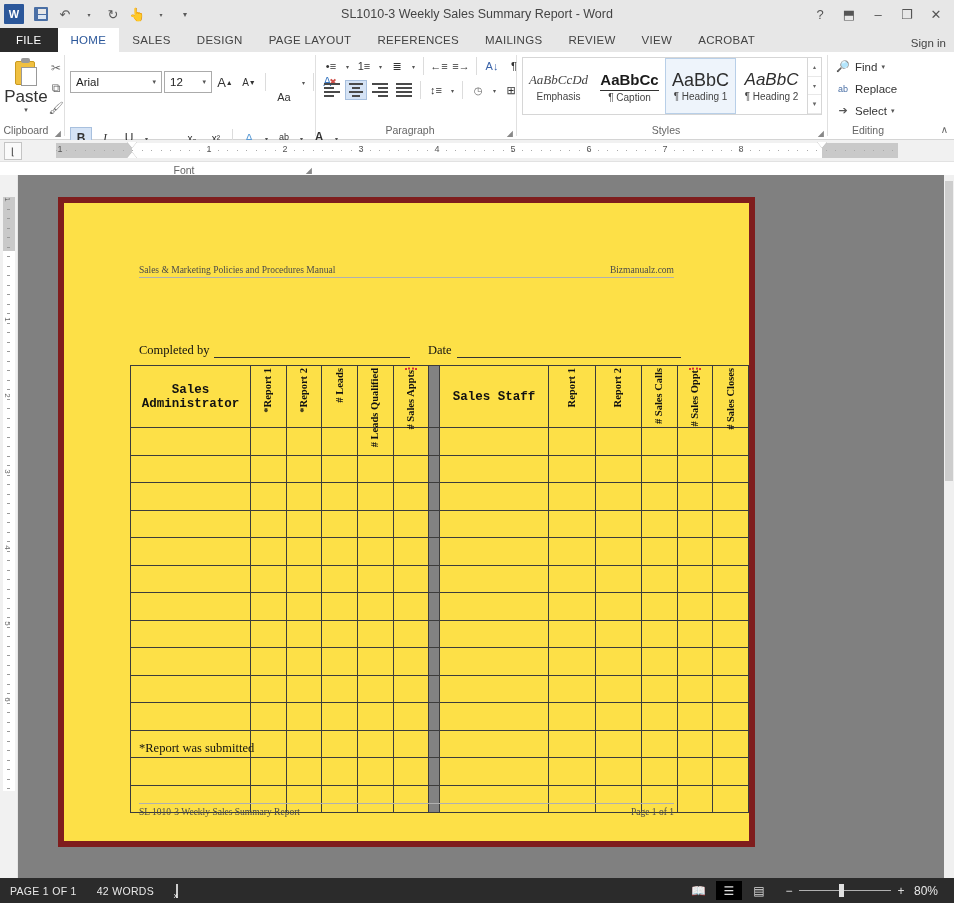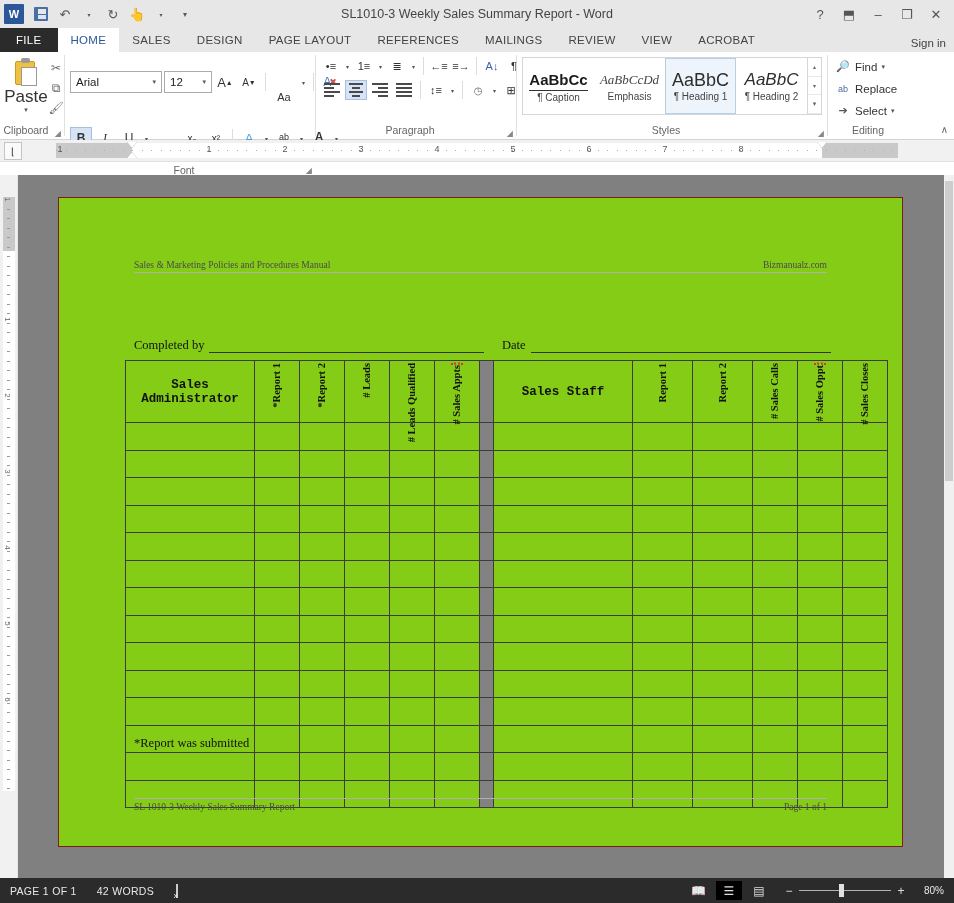--- a/index.html
+++ b/index.html
@@ -211,22 +211,22 @@
   .rv-num { position:absolute; left:5px; font-size:8px; color:#666; }
   .rv-tick { position:absolute; left:7px; width:4px; height:1px; background:#9a9a9a; }
 
   
   .canvas {
     position: absolute; left: 18px; right: 10px; top: 175px; bottom: 25px;
     background: #808080; overflow: hidden;
   }
   .page {
     position: absolute; left: 40px; top: 22px;
-    width: 845px; height: 650px; background: #84cc16;
-    border: 1px solid #7f1d1d;
+    width: 697px; height: 650px; background: #fde047;
+    border: 6px solid #7f1d1d;
   }
   .scroll-v {
     position: absolute; right: 0; top: 175px; bottom: 25px; width: 10px;
     background: #f0f0f0;
   }
   .scroll-thumb {
     position: absolute; left: 1px; top: 6px; width: 8px; height: 300px;
     background: #cdcdcd;
   }
 
@@ -311,21 +311,21 @@
   }
   .view-btn.sel { background: #000; }
   .zoom-slider { display: flex; align-items: center; gap: 5px; margin: 0 4px 0 8px; }
   .zs-minus, .zs-plus { font-size: 12px; color: #ddd; width: 10px; text-align:center;}
   .zs-track { width: 92px; height: 1px; background: #b0b0b0; position: relative; }
   .zs-mid { position:absolute; left:44px; top:-3px; width:1px; height:7px; background:#b0b0b0;}
   .zs-thumb {
     position: absolute; left: 40px; top: -6px; width: 5px; height: 13px;
     background: #e0e0e0;
   }
-  .zoom-pct { font-size: 10px; color:#e8e8e8; width:30px; text-align:right; }
+  .zoom-pct { font-size: 12px; color:#e8e8e8; width:30px; text-align:left; }
 </style>
 </head>
 <body>
 
 <div class="titlebar">
   <div class="qat">
     <div class="word-logo">W</div>
     <div class="qat-btn">
         <span class="save-icon"></span>
       </div>
@@ -519,26 +519,26 @@
       <span>Paragraph</span>
       <span class="grp-launcher">◢</span>
     </div>
   </div>
   <div class="grp-sep"></div>
 
   <div class="grp stylesgrp">
     <div class="grp-body">
       <div class="style-gal">
         <div class="style-cell">
+          <div class="style-prev emp">AaBbCcDd</div>
+          <div class="style-name">Emphasis</div>
+        </div>
+        <div class="style-cell">
           <div class="style-prev cap">AaBbCc</div>
           <div class="style-name">¶ Caption</div>
-        </div>
-        <div class="style-cell">
-          <div class="style-prev emp">AaBbCcDd</div>
-          <div class="style-name">Emphasis</div>
         </div>
         <div class="style-cell sel">
           <div class="style-prev h1">AaBbC</div>
           <div class="style-name">¶ Heading 1</div>
         </div>
         <div class="style-cell">
           <div class="style-prev h2">AaBbC</div>
           <div class="style-name">¶ Heading 2</div>
         </div>
         <div class="gal-scroll">

